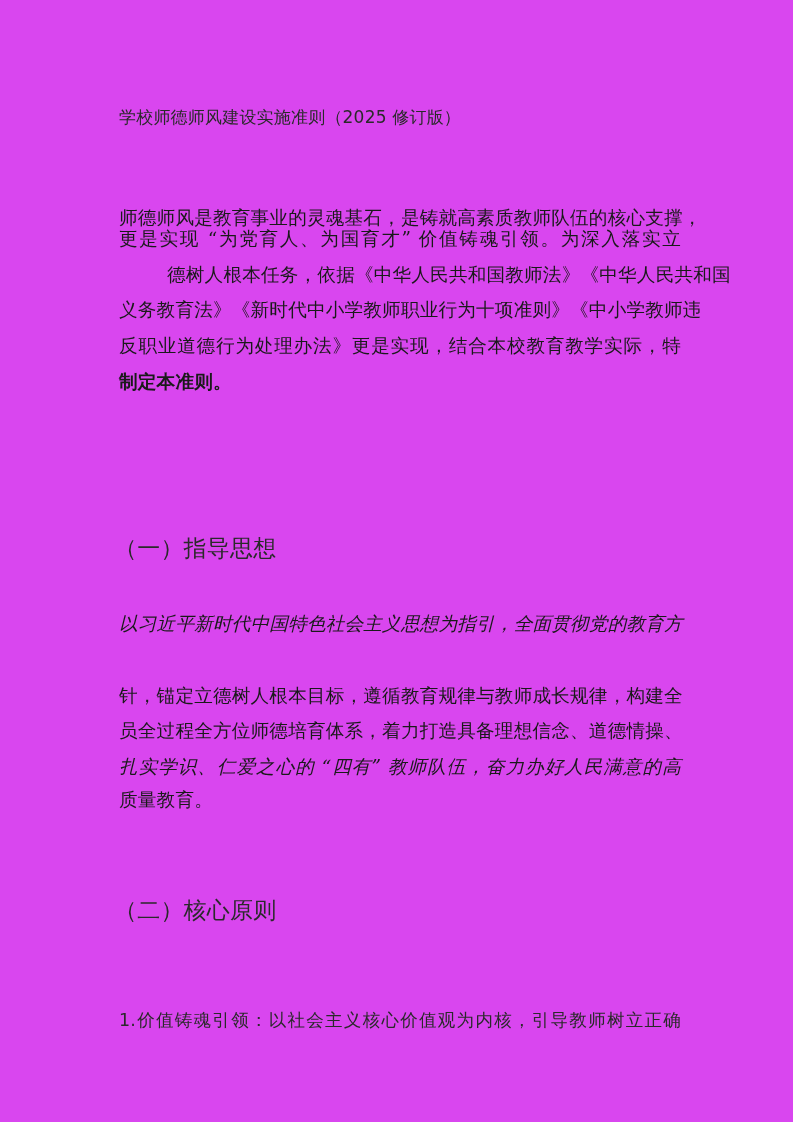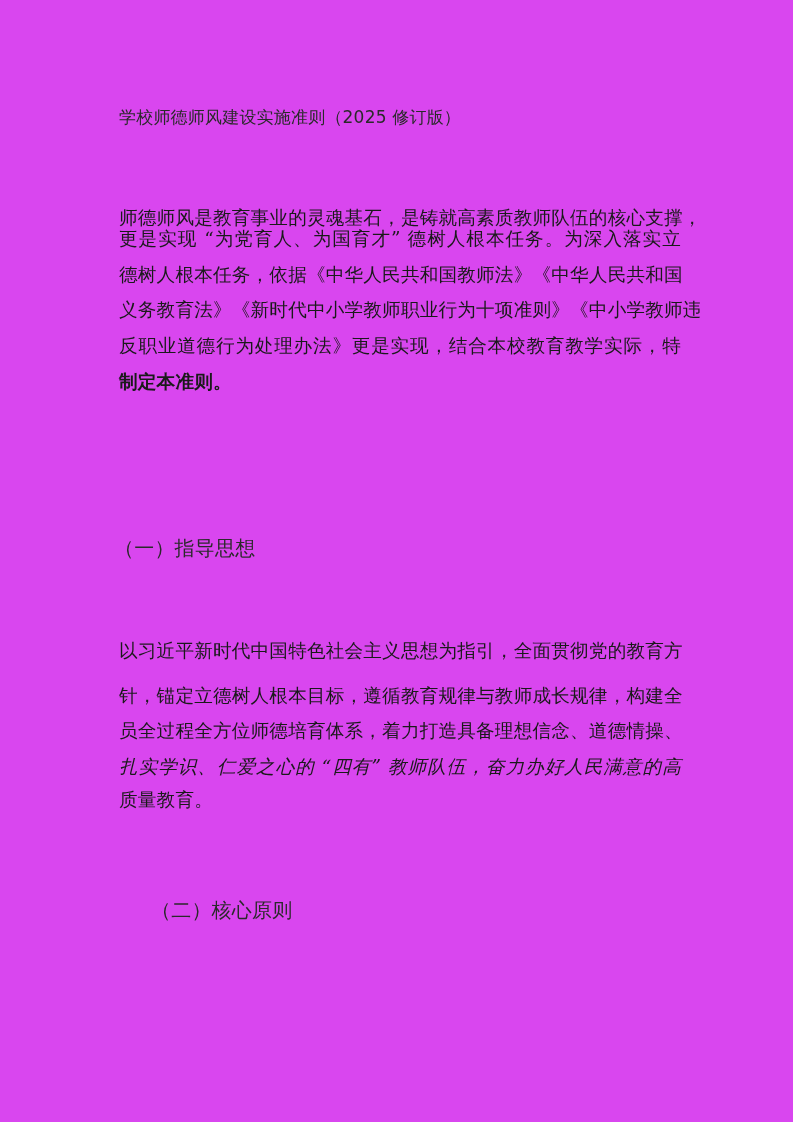--- a/index.html
+++ b/index.html
@@ -36,21 +36,21 @@
       color: #2a2a2a;
       top: 105px;
     }
     .heading {
       font-family: "DejaVu Sans", "Liberation Sans", sans-serif;
       font-size: 17.5px;
       color: #2a2a2a;
     }
     .subheading {
       font-family: "DejaVu Sans", "Liberation Sans", sans-serif;
-      font-size: 20px;
+      font-size: 23px;
       color: #2a2a2a;
       left: 114px;
     }
     .item {
       font-family: "DejaVu Sans", "Liberation Sans", sans-serif;
       font-size: 17.5px;
       color: #2a2a2a;
     }
     .justify {
       width: 562px;
@@ -60,34 +60,35 @@
   </style>
 </head>
 <body>
 
 <div class="page">
 
   <div class="line title">学校师德师风建设实施准则（2025 修订版）</div>
 
   <div>
     <div class="line justify" style="top:191px;margin-top:15px;">师德师风是教育事业的灵魂基石，是铸就高素质教师队伍的核心支撑，</div>
-    <div class="line justify" style="top:227px;">更是实现 “为党育人、为国育才” 德树人根本任务。为深入落实立</div>
-    <div class="line justify" style="top:263px;">德树人根本任务，依据《中华人民共和国教师法》《中华人民共和国</div>
+    <div class="line justify" style="top:227px;">更是实现 “为党育人、为国育才” 价值铸魂引领。为深入落实立</div>
+    <div class="line justify" style="top:263px;margin-left:48px;">德树人根本任务，依据《中华人民共和国教师法》《中华人民共和国</div>
     <div class="line justify" style="top:298px;">义务教育法》《新时代中小学教师职业行为十项准则》《中小学教师违</div>
     <div class="line justify" style="top:334px;">反职业道德行为处理办法》更是实现，结合本校教育教学实际，特</div>
     <div class="line" style="top:370px;font-weight:bold;">制定本准则。</div>
   </div>
 
 
   <div class="line subheading" style="top:536px;">（一）指导思想</div>
 
   <div>
-    <div class="line justify" style="top:639px;">以习近平新时代中国特色社会主义思想为指引，全面贯彻党的教育方</div>
+    <div class="line justify" style="top:612px;font-style:italic;">以习近平新时代中国特色社会主义思想为指引，全面贯彻党的教育方</div>
     <div class="line justify" style="top:684px;">针，锚定立德树人根本目标，遵循教育规律与教师成长规律，构建全</div>
     <div class="line justify" style="top:719px;">员全过程全方位师德培育体系，着力打造具备理想信念、道德情操、</div>
     <div class="line justify" style="top:755px;font-style:italic;">扎实学识、仁爱之心的 “四有” 教师队伍，奋力办好人民满意的高</div>
     <div class="line" style="top:788px;">质量教育。</div>
   </div>
 
-  <div class="line subheading" style="top:898px;margin-left:37px;">（二）核心原则</div>
+  <div class="line subheading" style="top:898px;">（二）核心原则</div>
 
+  <div class="line item justify" style="top:1008px;">1.价值铸魂引领：以社会主义核心价值观为内核，引导教师树立正确</div>
 
 </div>
 
 </body></html>

